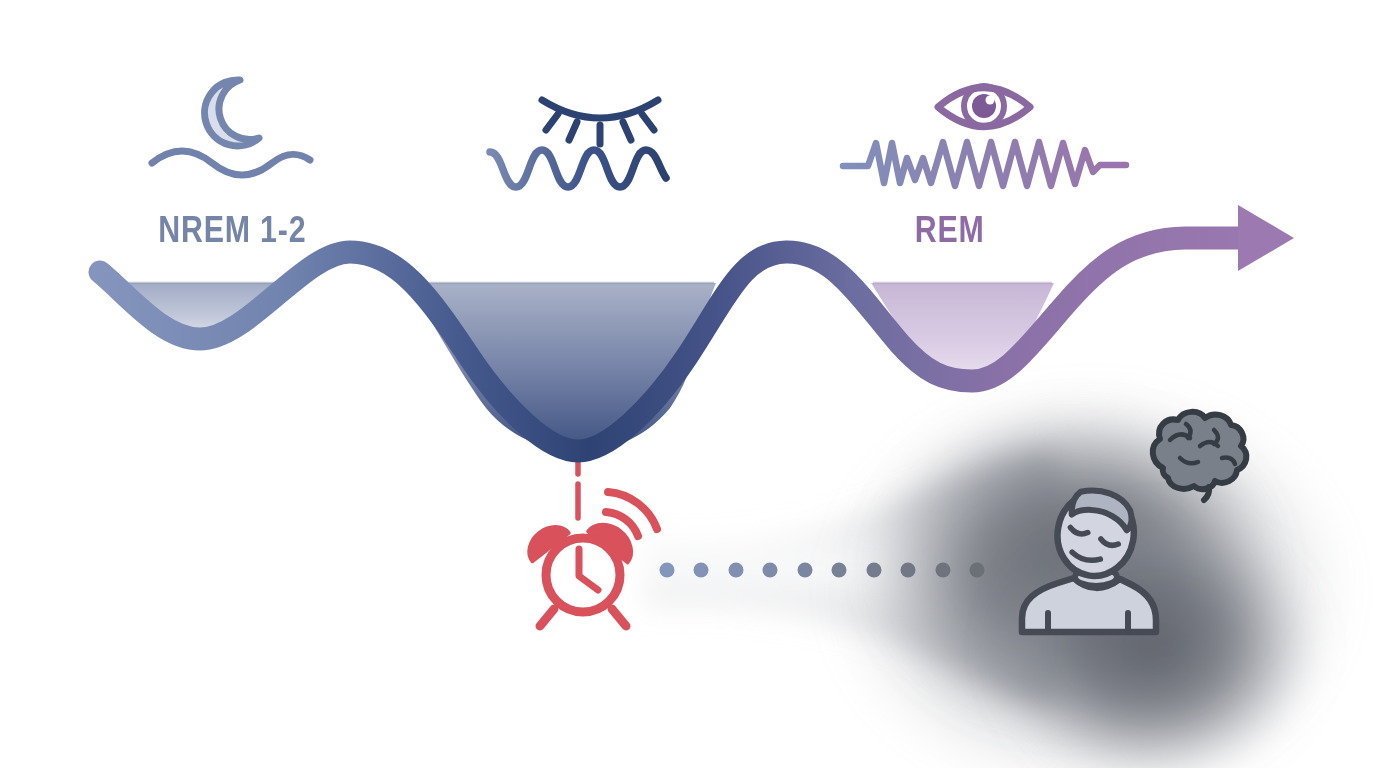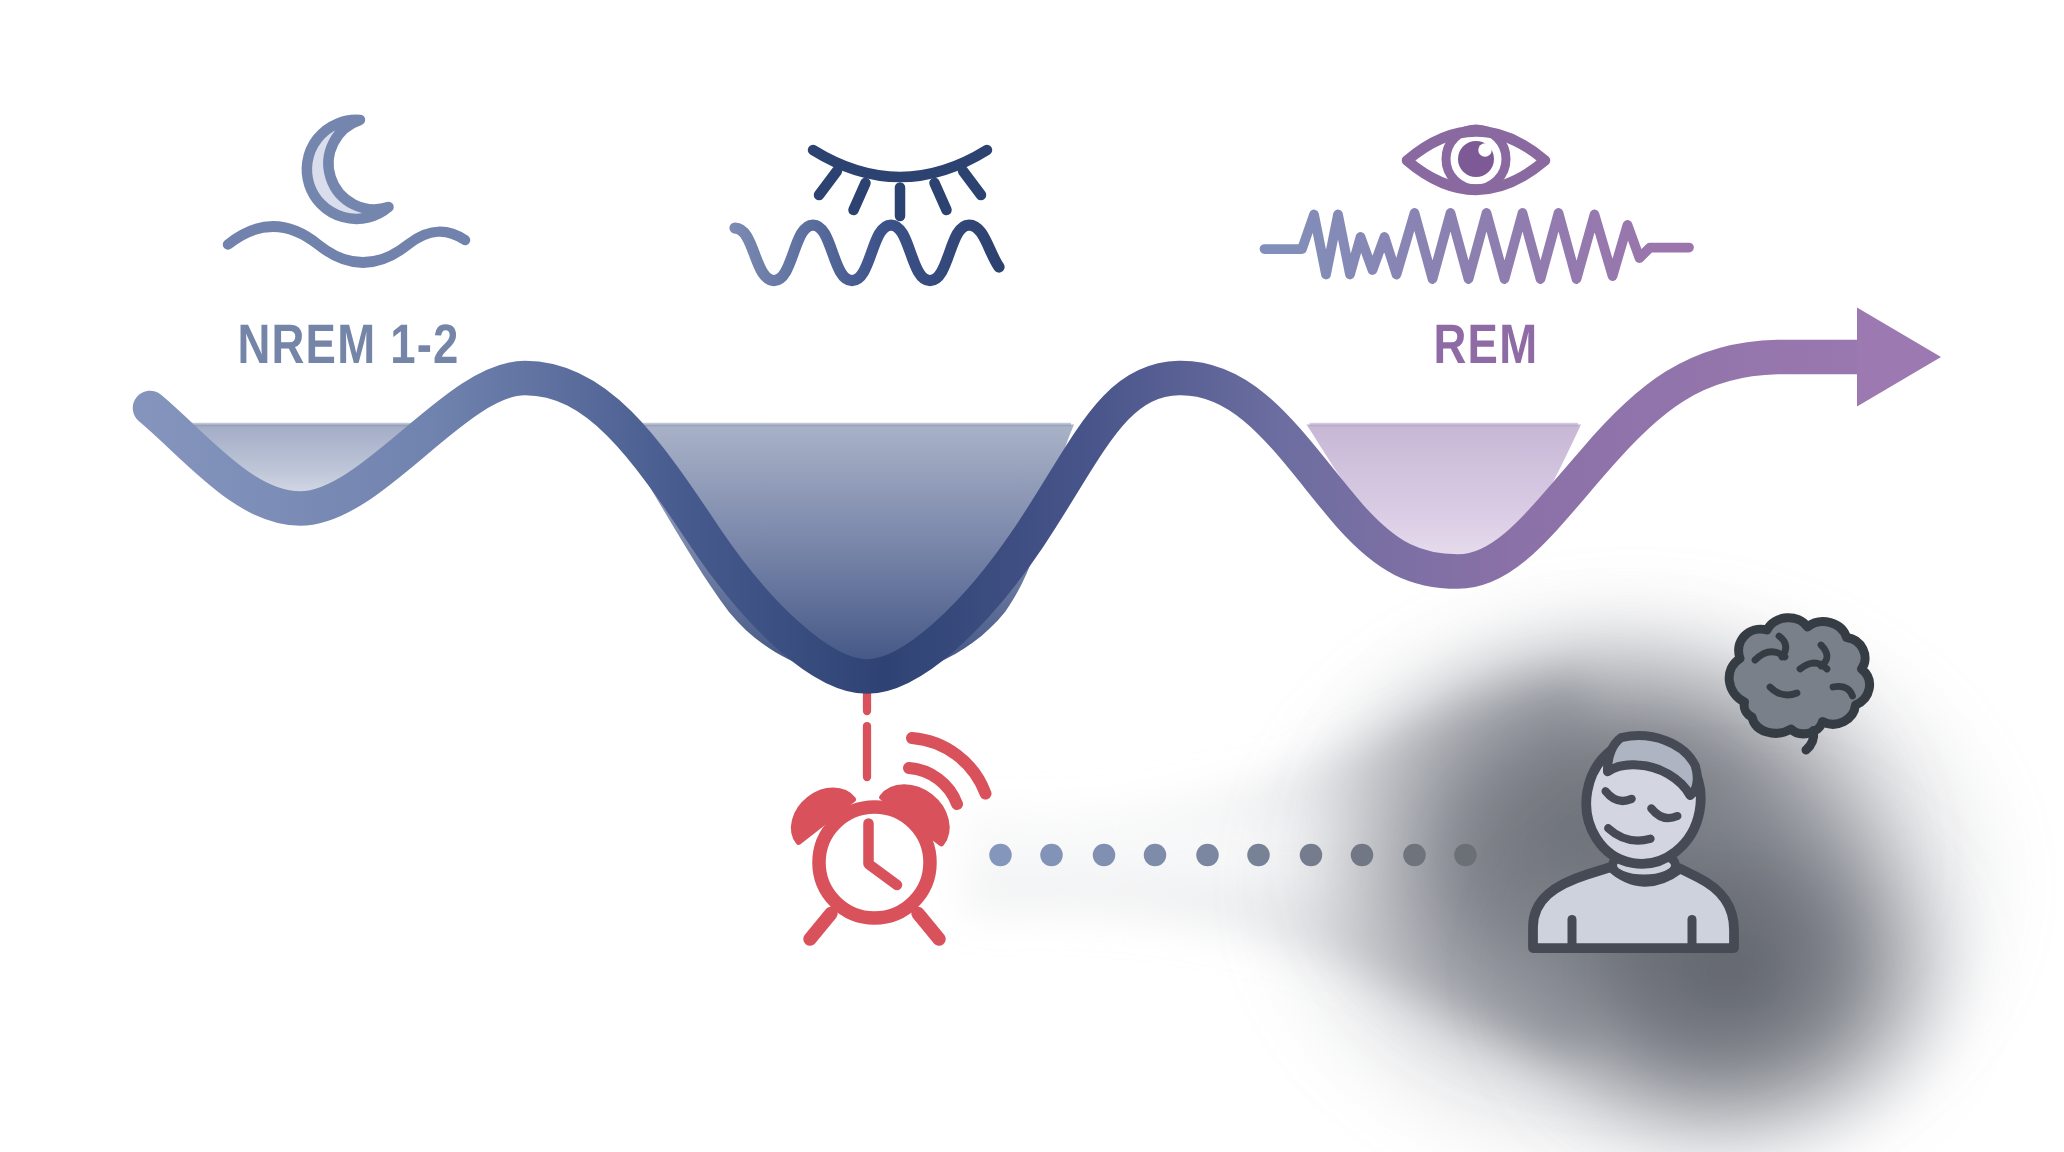--- a/index.html
+++ b/index.html
@@ -4,21 +4,21 @@
 <style>
   html,body{margin:0;padding:0;background:#ffffff;width:1376px;height:768px;overflow:hidden;
             font-family:"Liberation Sans", sans-serif;}
   .canvas{position:relative;width:1120px;height:768px;background:#fff;}
   .canvas svg.scene{position:absolute;left:0;top:0;}
   .stage-label{position:absolute;top:209px;width:260px;text-align:center;
                font-weight:bold;font-size:37px;letter-spacing:1px;}
   .stage-label span{display:inline-block;transform:scaleX(0.82);}
   .lbl-nrem12{left:102px;color:#7585a8;}
   .lbl-nrem3{left:448px;color:#2c416e;}
-  .lbl-rem{left:861px;color:#8f6ba6;}
+  .lbl-rem{left:820px;color:#8f6ba6;}
 </style>
 </head>
 <body>
 
 <div class="canvas">
 
 <svg class="scene" width="1376" height="768" viewBox="0 0 1376 768">
   <defs>
     <linearGradient id="waveStroke" gradientUnits="userSpaceOnUse" x1="100" y1="0" x2="1294" y2="0">
       <stop offset="0" stop-color="#8494bd"></stop>

